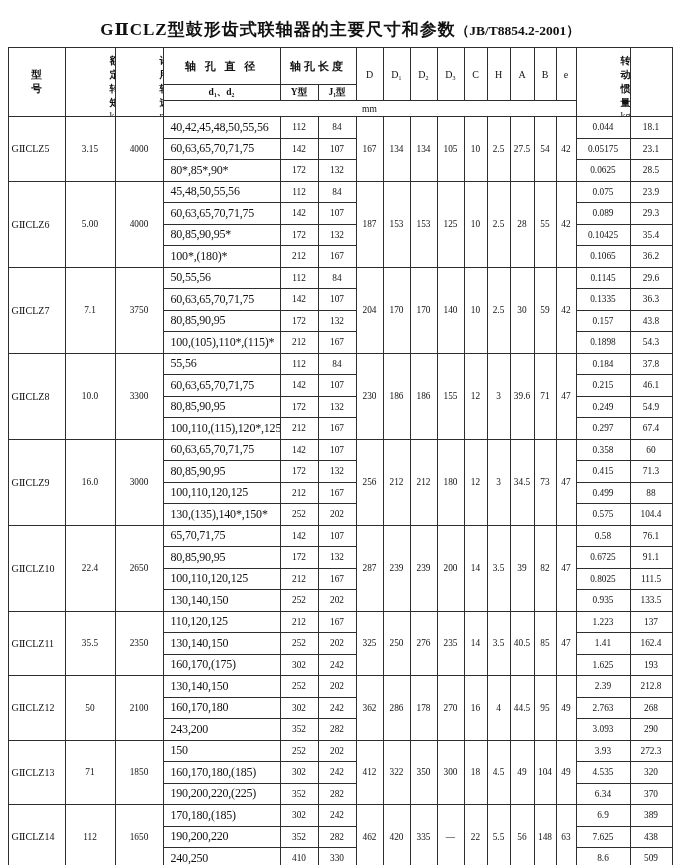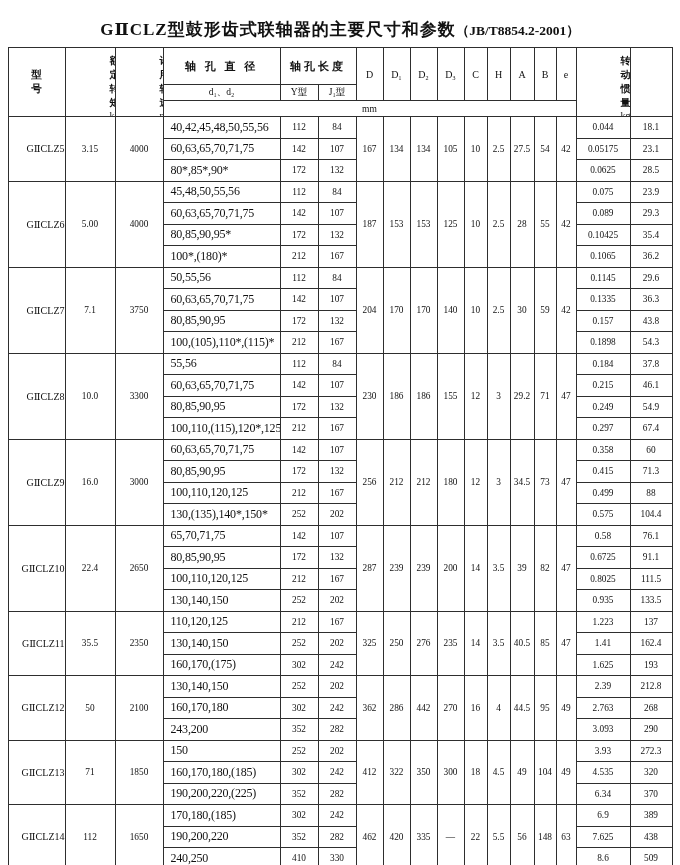--- a/index.html
+++ b/index.html
@@ -41,25 +41,25 @@
   .cn.sp{letter-spacing:3px;}
   .modelh{font-weight:bold;font-size:10.5px;white-space:pre-line;line-height:1.35;}
   .twoline{vertical-align:middle;}
   .twoline .stack{
     display:flex;flex-direction:column;justify-content:space-between;
     height:58px;padding:5px 0 4px 0;margin-left:44px;
   }
   .twoline .stack .l{font-weight:bold;font-size:10px;}
   .twoline .stack .u{font-weight:normal;font-size:10px;}
   .dimh{font-size:10px;font-weight:normal;}
-  .subh{font-size:9.5px;font-weight:normal;}
+  .subh{font-size:9.5px;font-weight:bold;}
   .mmh{font-size:9.5px;font-weight:normal;}
   
   tbody td{height:20.5px;font-size:9.5px;}
-  td.model{text-align:right;padding-left:3px;font-size:10px;white-space:nowrap;}
+  td.model{text-align:left;padding-left:3px;font-size:10px;white-space:nowrap;}
   td.dlist{text-align:left;padding-left:7px;font-size:12px;letter-spacing:-0.2px;white-space:nowrap;}
   td.num{font-size:9.3px;}
 </style>
 </head>
 <body>
 
 <div class="page">
   <div class="title"><span>GⅡCLZ型鼓形齿式联轴器的主要尺寸和参数</span><span class="std">（JB/T8854.2-2001）</span></div>
 
   <table>
@@ -251,21 +251,21 @@
           <td class="num" rowspan="4">3300</td>
           <td class="dlist">55,56</td>
           <td class="num">112</td>
           <td class="num">84</td>
           <td class="num" rowspan="4">230</td>
           <td class="num" rowspan="4">186</td>
           <td class="num" rowspan="4">186</td>
           <td class="num" rowspan="4">155</td>
           <td class="num" rowspan="4">12</td>
           <td class="num" rowspan="4">3</td>
-          <td class="num" rowspan="4">29.2</td>
+          <td class="num" rowspan="4">39.6</td>
           <td class="num" rowspan="4">71</td>
           <td class="num" rowspan="4">47</td>
           <td class="num">0.184</td>
           <td class="num">37.8</td>
         </tr>
         <tr>
           <td class="dlist">60,63,65,70,71,75</td>
           <td class="num">142</td>
           <td class="num">107</td>
           <td class="num">0.215</td>
@@ -400,21 +400,21 @@
         </tr>
         <tr>
           <td class="model" rowspan="3">GⅡCLZ12</td>
           <td class="num" rowspan="3">50</td>
           <td class="num" rowspan="3">2100</td>
           <td class="dlist">130,140,150</td>
           <td class="num">252</td>
           <td class="num">202</td>
           <td class="num" rowspan="3">362</td>
           <td class="num" rowspan="3">286</td>
-          <td class="num" rowspan="3">442</td>
+          <td class="num" rowspan="3">178</td>
           <td class="num" rowspan="3">270</td>
           <td class="num" rowspan="3">16</td>
           <td class="num" rowspan="3">4</td>
           <td class="num" rowspan="3">44.5</td>
           <td class="num" rowspan="3">95</td>
           <td class="num" rowspan="3">49</td>
           <td class="num">2.39</td>
           <td class="num">212.8</td>
         </tr>
         <tr>

